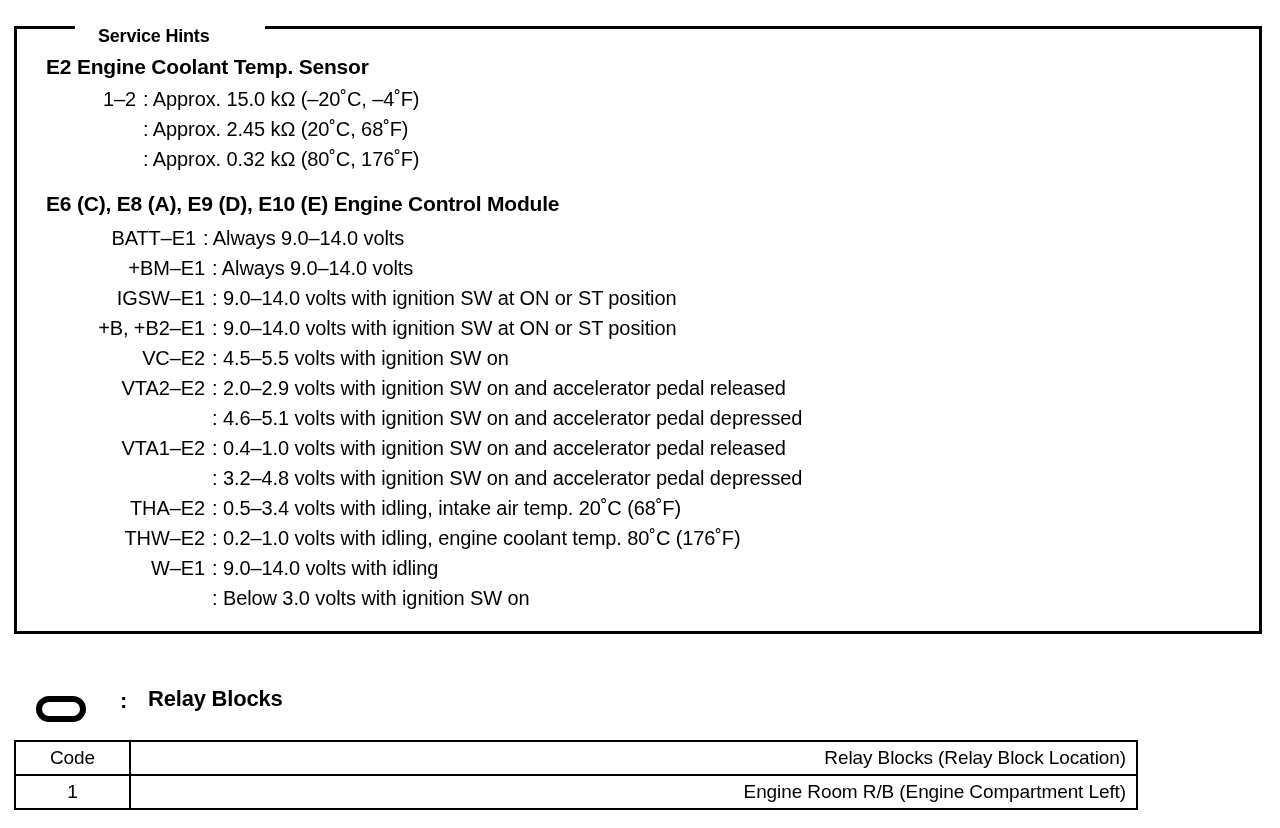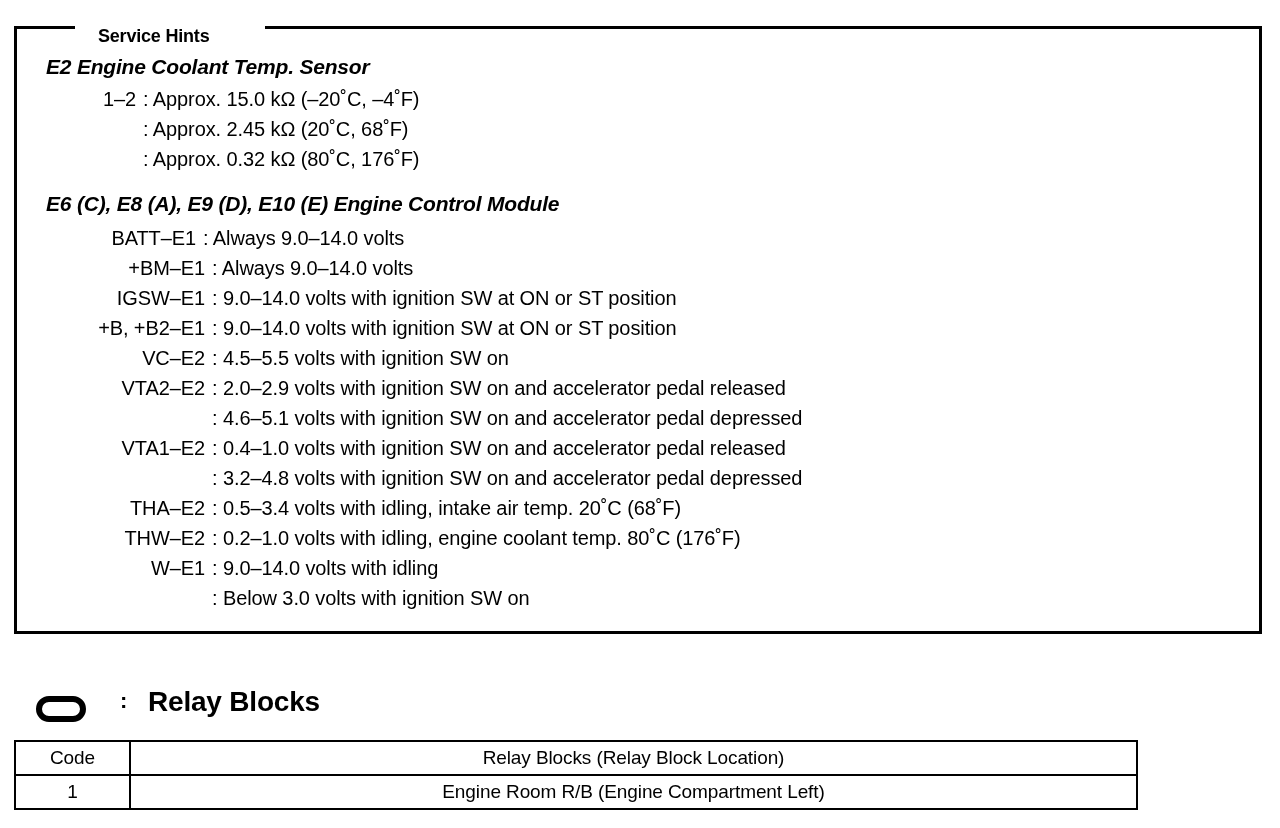--- a/index.html
+++ b/index.html
@@ -45,21 +45,20 @@
     white-space: nowrap;
   }
 
   
   .section-head {
     position: absolute;
     font-size: 21px;
     font-weight: bold;
     letter-spacing: -0.2px;
     white-space: nowrap;
-    font-style: italic;
   }
   .spec-row {
     position: absolute;
     font-size: 20px;
     white-space: nowrap;
     letter-spacing: -0.1px;
   }
   .spec-row .lbl {
     position: absolute;
     right: 100%;
@@ -90,21 +89,21 @@
   }
   .relay-colon {
     position: absolute;
     left: 106px; top: 2px;
     font-size: 22px;
     font-weight: bold;
   }
   .relay-title {
     position: absolute;
     left: 134px; top: 0px;
-    font-size: 28px;
+    font-size: 22px;
     font-weight: bold;
     letter-spacing: -0.2px;
     white-space: nowrap;
   }
 
   
   .relay-table {
     position: absolute;
     left: 14px; top: 740px;
     width: 1124px;
@@ -118,21 +117,21 @@
     padding: 0 10px;
     letter-spacing: -0.1px;
     white-space: nowrap;
   }
   .relay-table .col-code {
     width: 115px;
     text-align: center;
     padding: 0;
   }
   .relay-table .col-desc {
-    text-align: center;
+    text-align: right;
     border-radius: 13px;
   }
 </style>
 </head>
 <body>
 
 <div class="hints-top-left"></div>
 <div class="hints-top-right"></div>
 <div class="hints-caption">Service Hints</div>
 <div class="hints-panel"></div>

